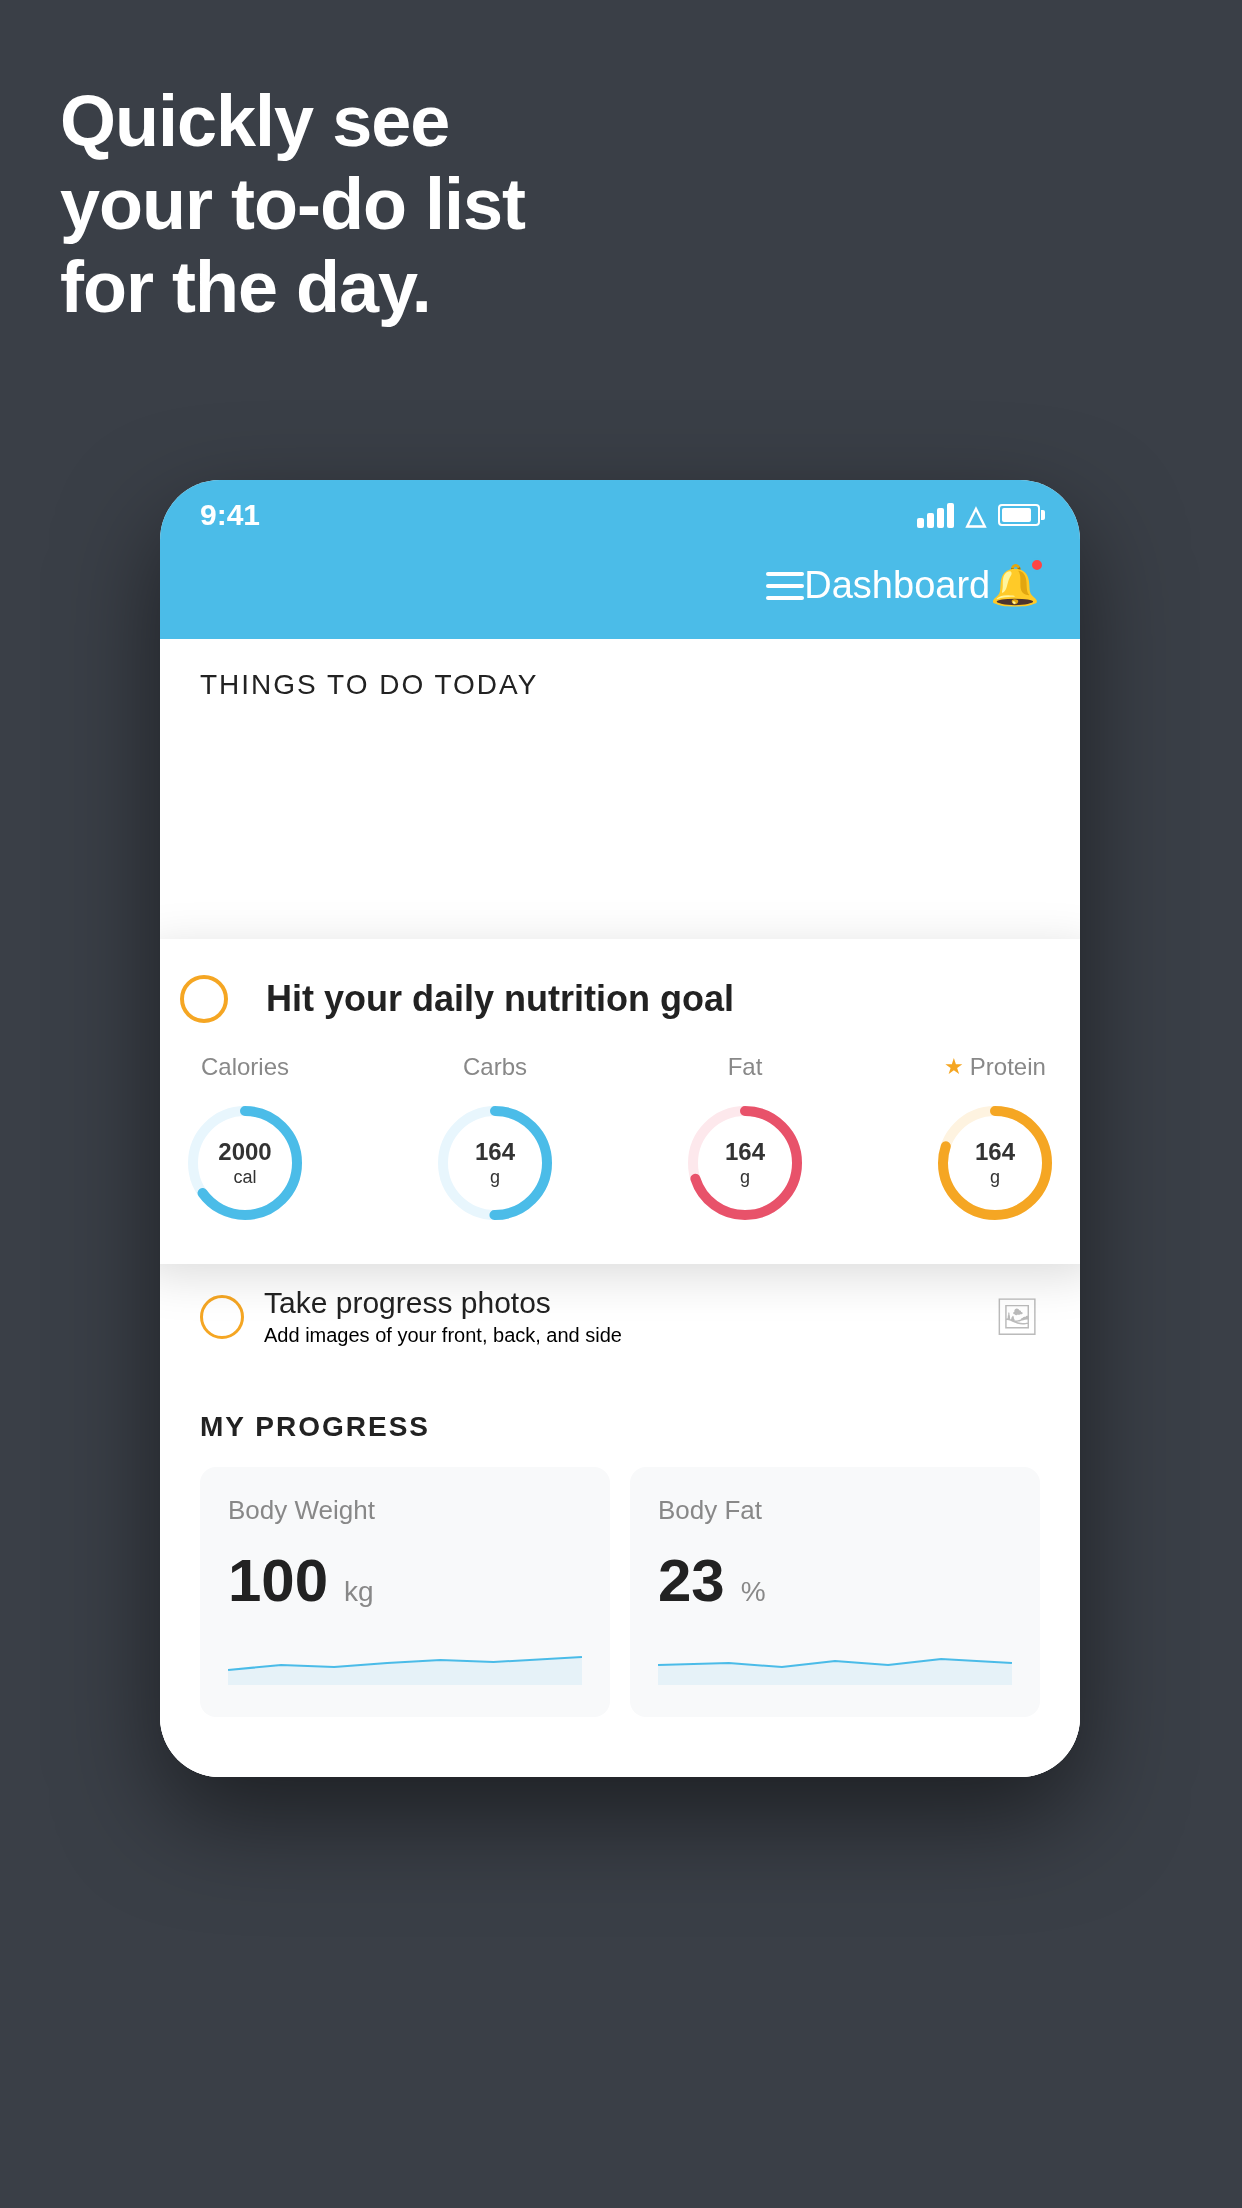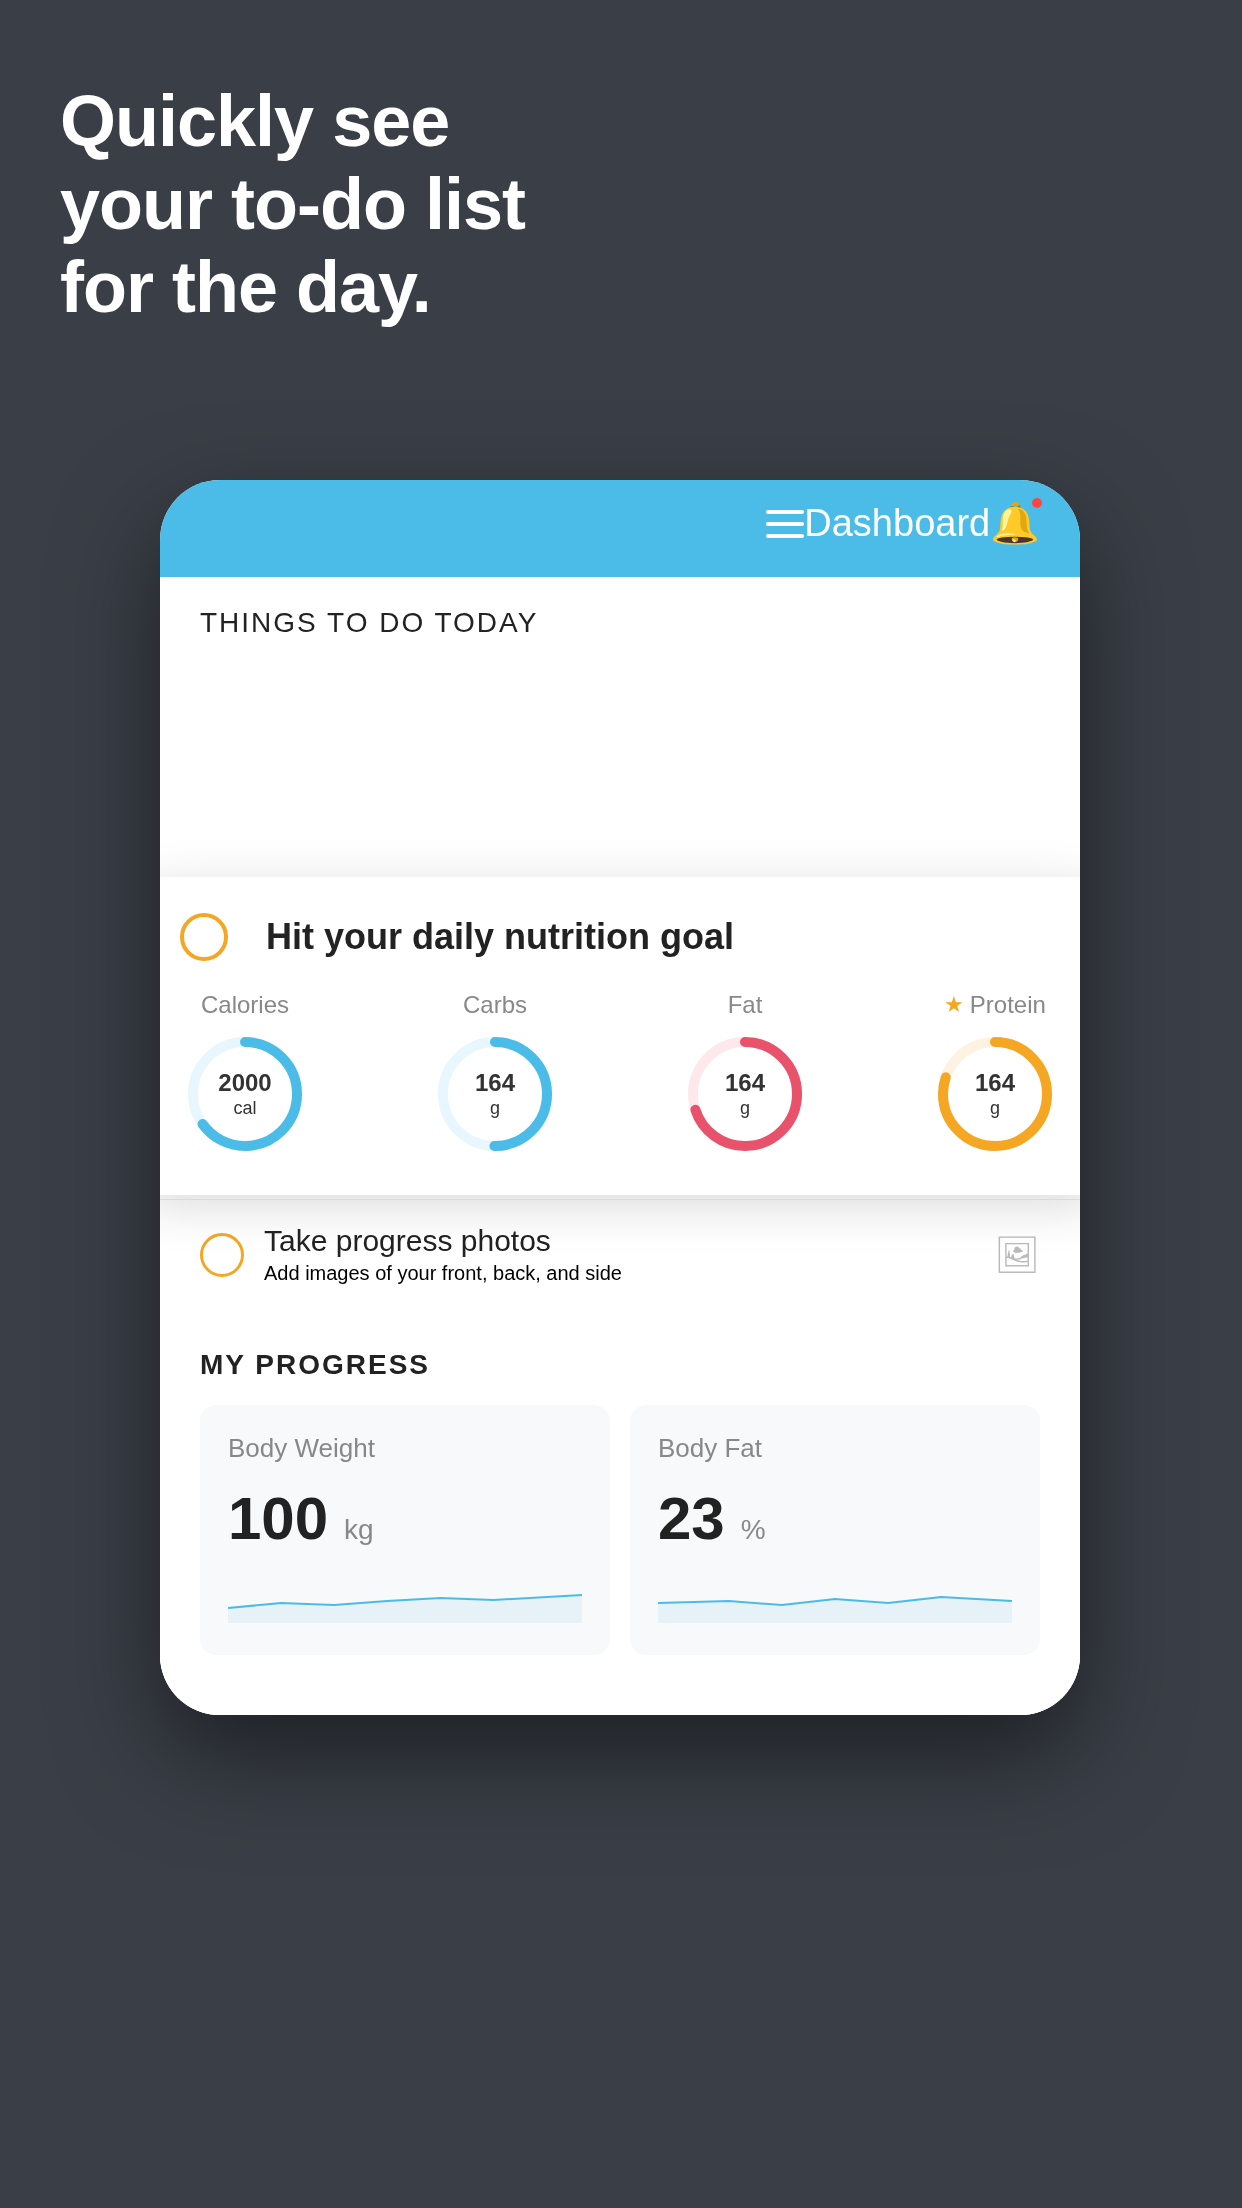--- a/index.html
+++ b/index.html
@@ -182,21 +182,21 @@
 
     .nutrition-grid {
       display: flex;
       gap: 24px;
       justify-content: space-between;
     }
     .nutrition-item {
       display: flex;
       flex-direction: column;
       align-items: center;
-      gap: 10px;
+      gap: 17px;
     }
     .nutrition-label {
       font-size: 24px;
       color: #888;
     }
     .ring-container {
       position: relative;
       width: 130px;
       height: 130px;
     }
@@ -315,20 +315,35 @@
 <body>
 
 <div class="hero-text">
   <div>Quickly see</div>
   <div>your to-do list</div>
   <div>for the day.</div>
 </div>
 
 <div class="phone">
 
+  <div class="status-bar">
+    <span>9:41</span>
+    <div class="status-icons">
+      <div class="signal-bars">
+        <span></span>
+          <span></span>
+          <span></span>
+          <span></span>
+      </div>
+      <span class="wifi-icon">△</span>
+      <div class="battery">
+        <div class="battery-fill"></div>
+      </div>
+    </div>
+  </div>
 
   <div class="app-header">
     <div class="hamburger">
       <span></span>
         <span></span>
         <span></span>
     </div>
     <span class="app-title">Dashboard</span>
     <div class="bell-icon">
       🔔

